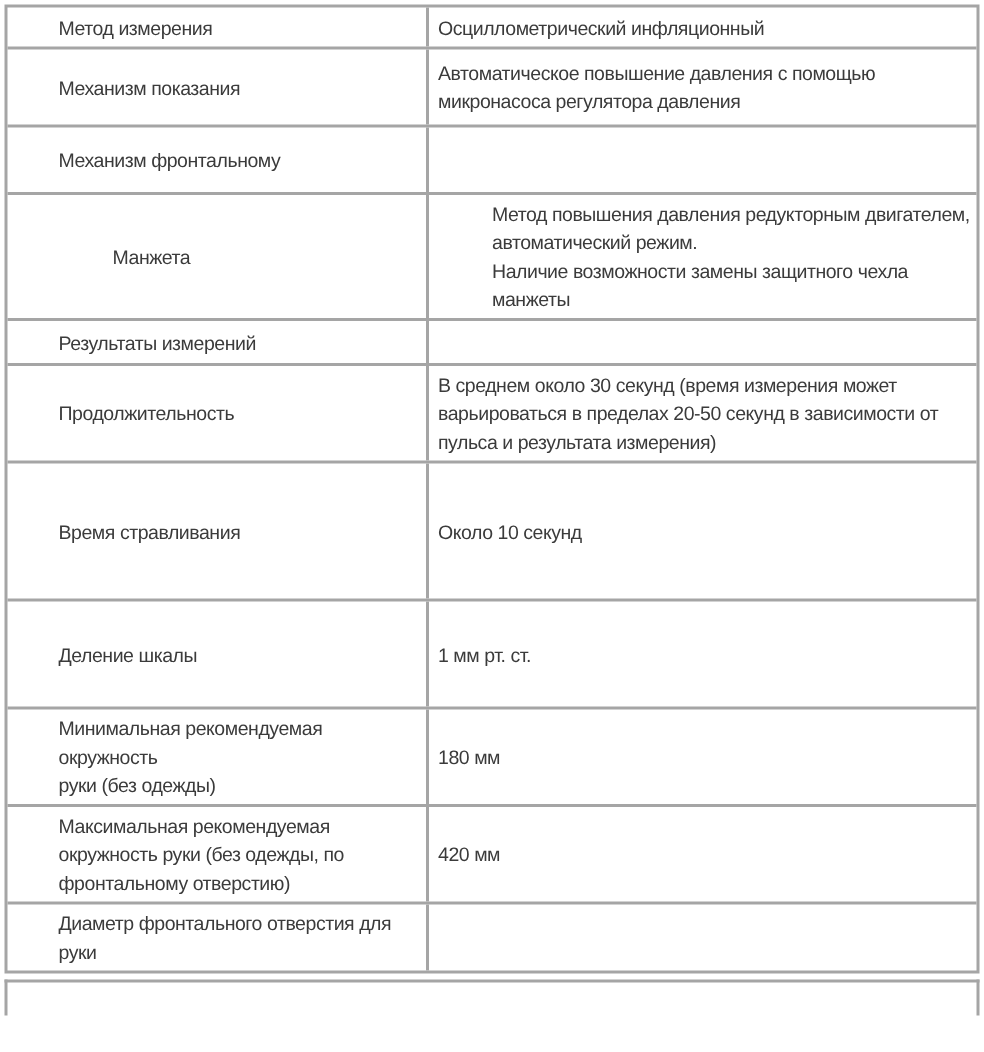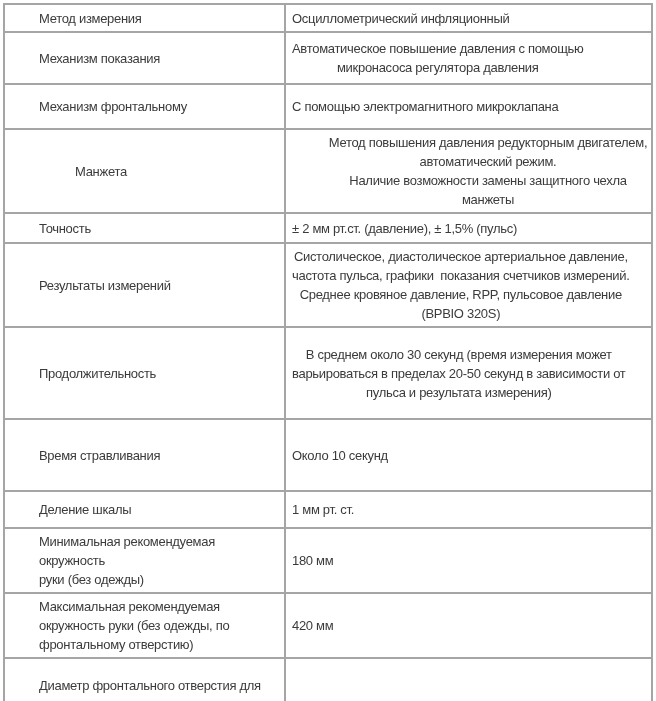--- a/index.html
+++ b/index.html
@@ -40,21 +40,20 @@
     font-size:13px;
     line-height:19px;
     letter-spacing:-0.3px;
   }
   .cell.label-cell{
     border-right:2px solid var(--border);
     margin-left:28px;
   }
   .cell.value-cell{
     padding-right:3px;
-    text-align:center;
   }
   .cell-text{
     white-space:pre-wrap;
   }
   
   .spec-row:nth-child(1)  .cell{ min-height:26px; }
   .spec-row:nth-child(2)  .cell{ min-height:50px; }
   .spec-row:nth-child(3)  .cell{ min-height:43px; }
   .spec-row:nth-child(4)  .cell{ min-height:82px;padding-left:42px; }
   .spec-row:nth-child(5)  .cell{ min-height:28px; }
@@ -97,51 +96,34 @@
         </div>
         <div class="cell value-cell">
           <span class="cell-text">Автоматическое повышение давления с помощью
 микронасоса регулятора давления</span>
         </div>
       </div>
       <div class="spec-row">
         <div class="cell label-cell">
           <span class="cell-text">Механизм фронтальному</span>
         </div>
-        <div class="cell value-cell">
-          <span class="cell-text">С помощью электромагнитного микроклапана</span>
-        </div>
       </div>
       <div class="spec-row">
         <div class="cell label-cell">
           <span class="cell-text">Манжета</span>
         </div>
         <div class="cell value-cell">
           <span class="cell-text">Метод повышения давления редукторным двигателем,
 автоматический режим.
 Наличие возможности замены защитного чехла манжеты</span>
         </div>
       </div>
       <div class="spec-row">
         <div class="cell label-cell">
-          <span class="cell-text">Точность</span>
-        </div>
-        <div class="cell value-cell">
-          <span class="cell-text">± 2 мм рт.ст. (давление), ± 1,5% (пульс)</span>
-        </div>
-      </div>
-      <div class="spec-row">
-        <div class="cell label-cell">
           <span class="cell-text">Результаты измерений</span>
-        </div>
-        <div class="cell value-cell">
-          <span class="cell-text">Систолическое, диастолическое артериальное давление,
-частота пульса, графики  показания счетчиков измерений.
-Среднее кровяное давление, RPP, пульсовое давление
-(BPBIO 320S)</span>
         </div>
       </div>
       <div class="spec-row">
         <div class="cell label-cell">
           <span class="cell-text">Продолжительность</span>
         </div>
         <div class="cell value-cell">
           <span class="cell-text">В среднем около 30 секунд (время измерения может
 варьироваться в пределах 20-50 секунд в зависимости от
 пульса и результата измерения)</span>

